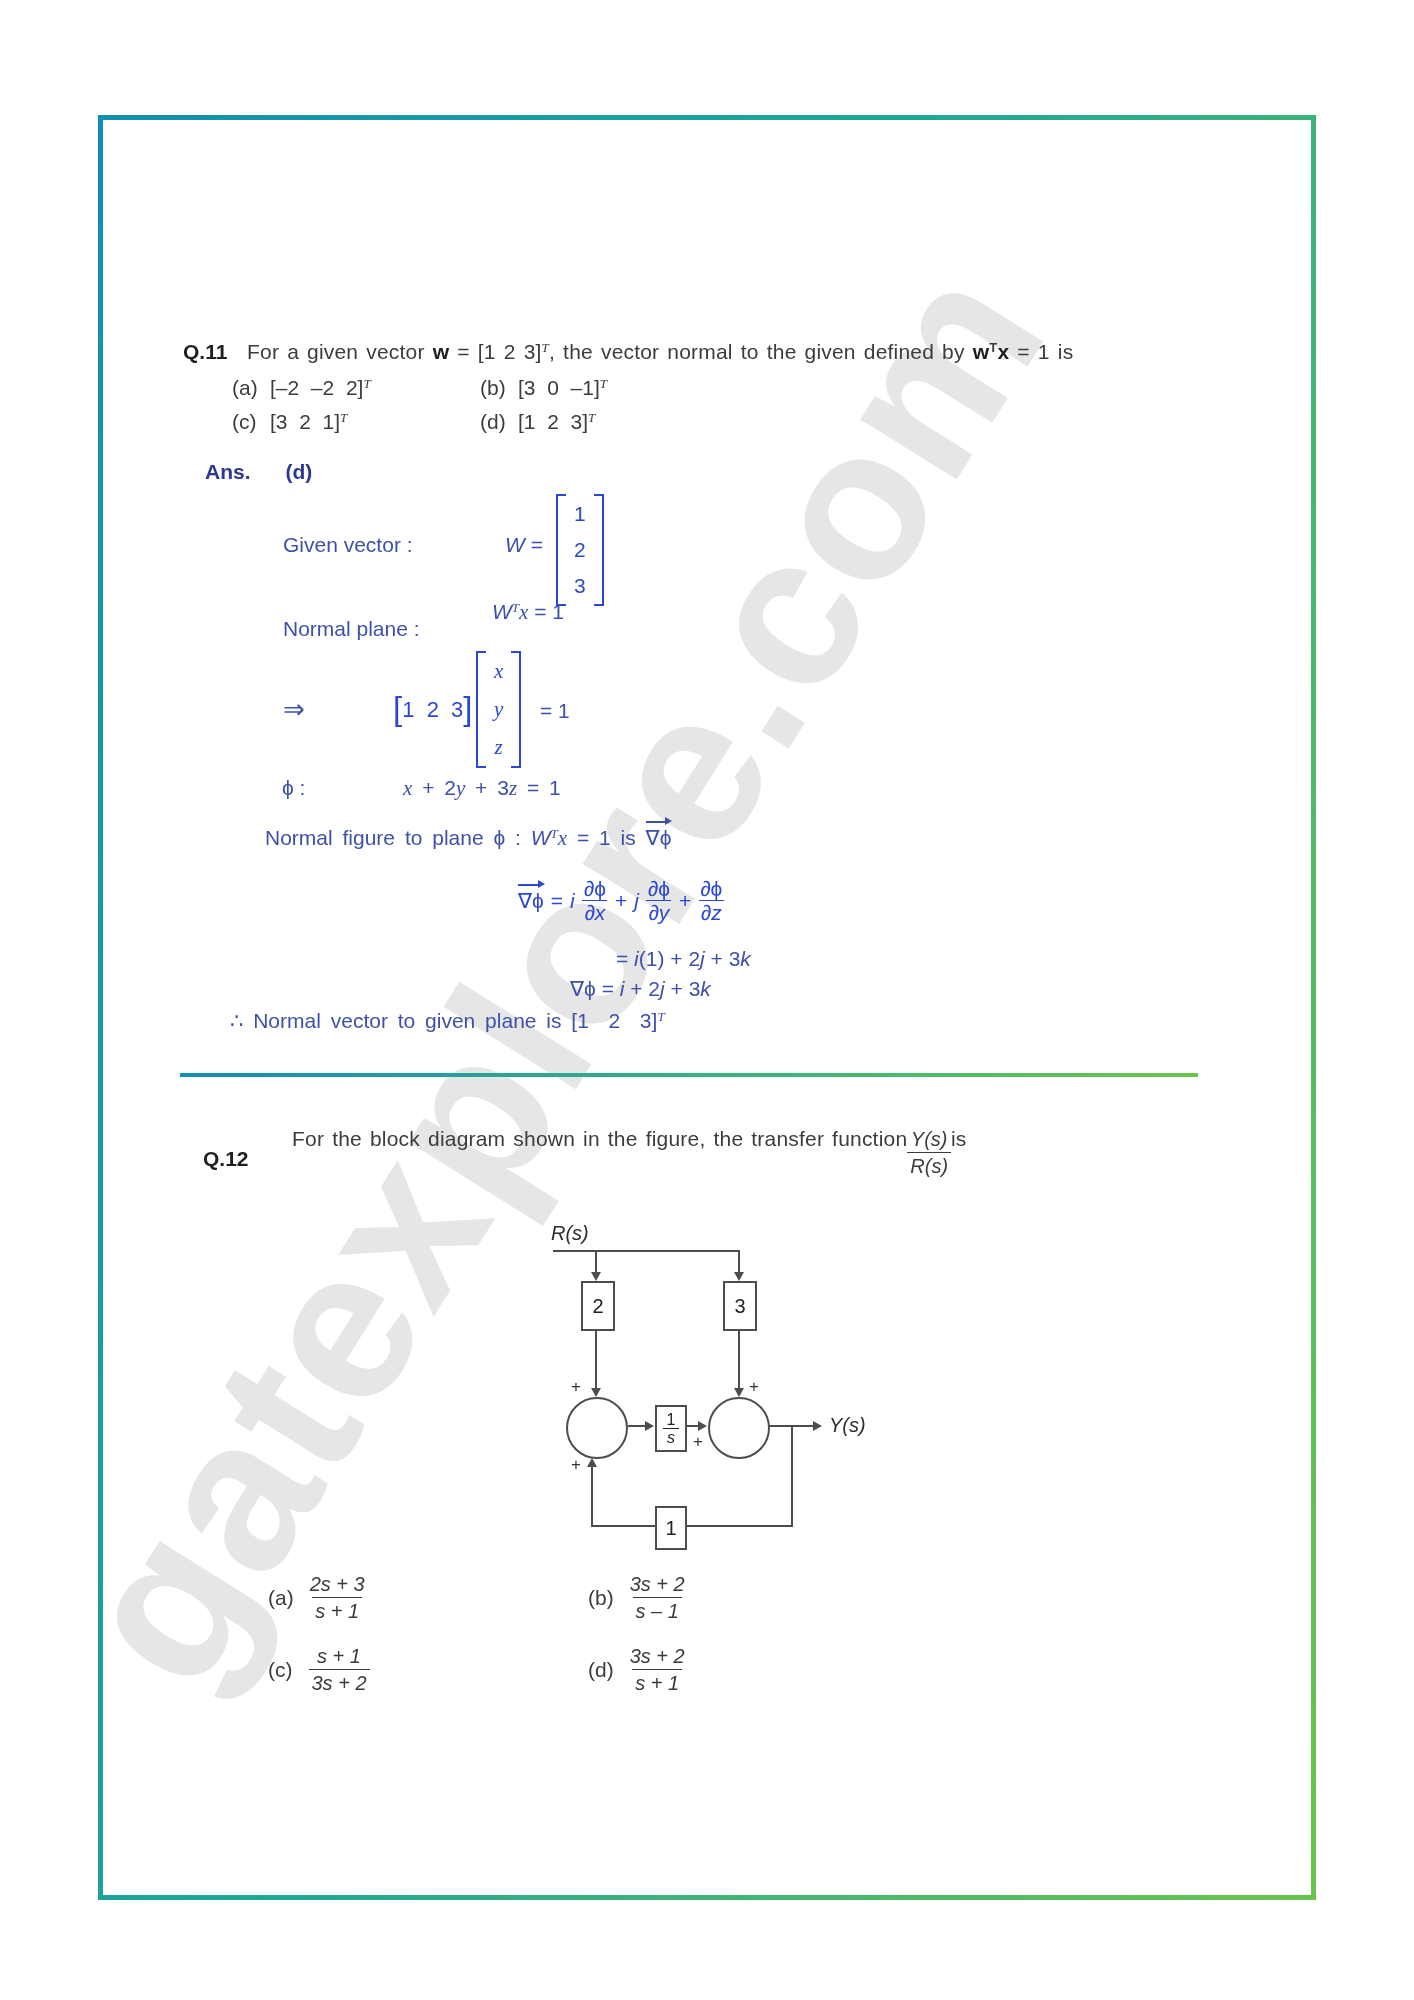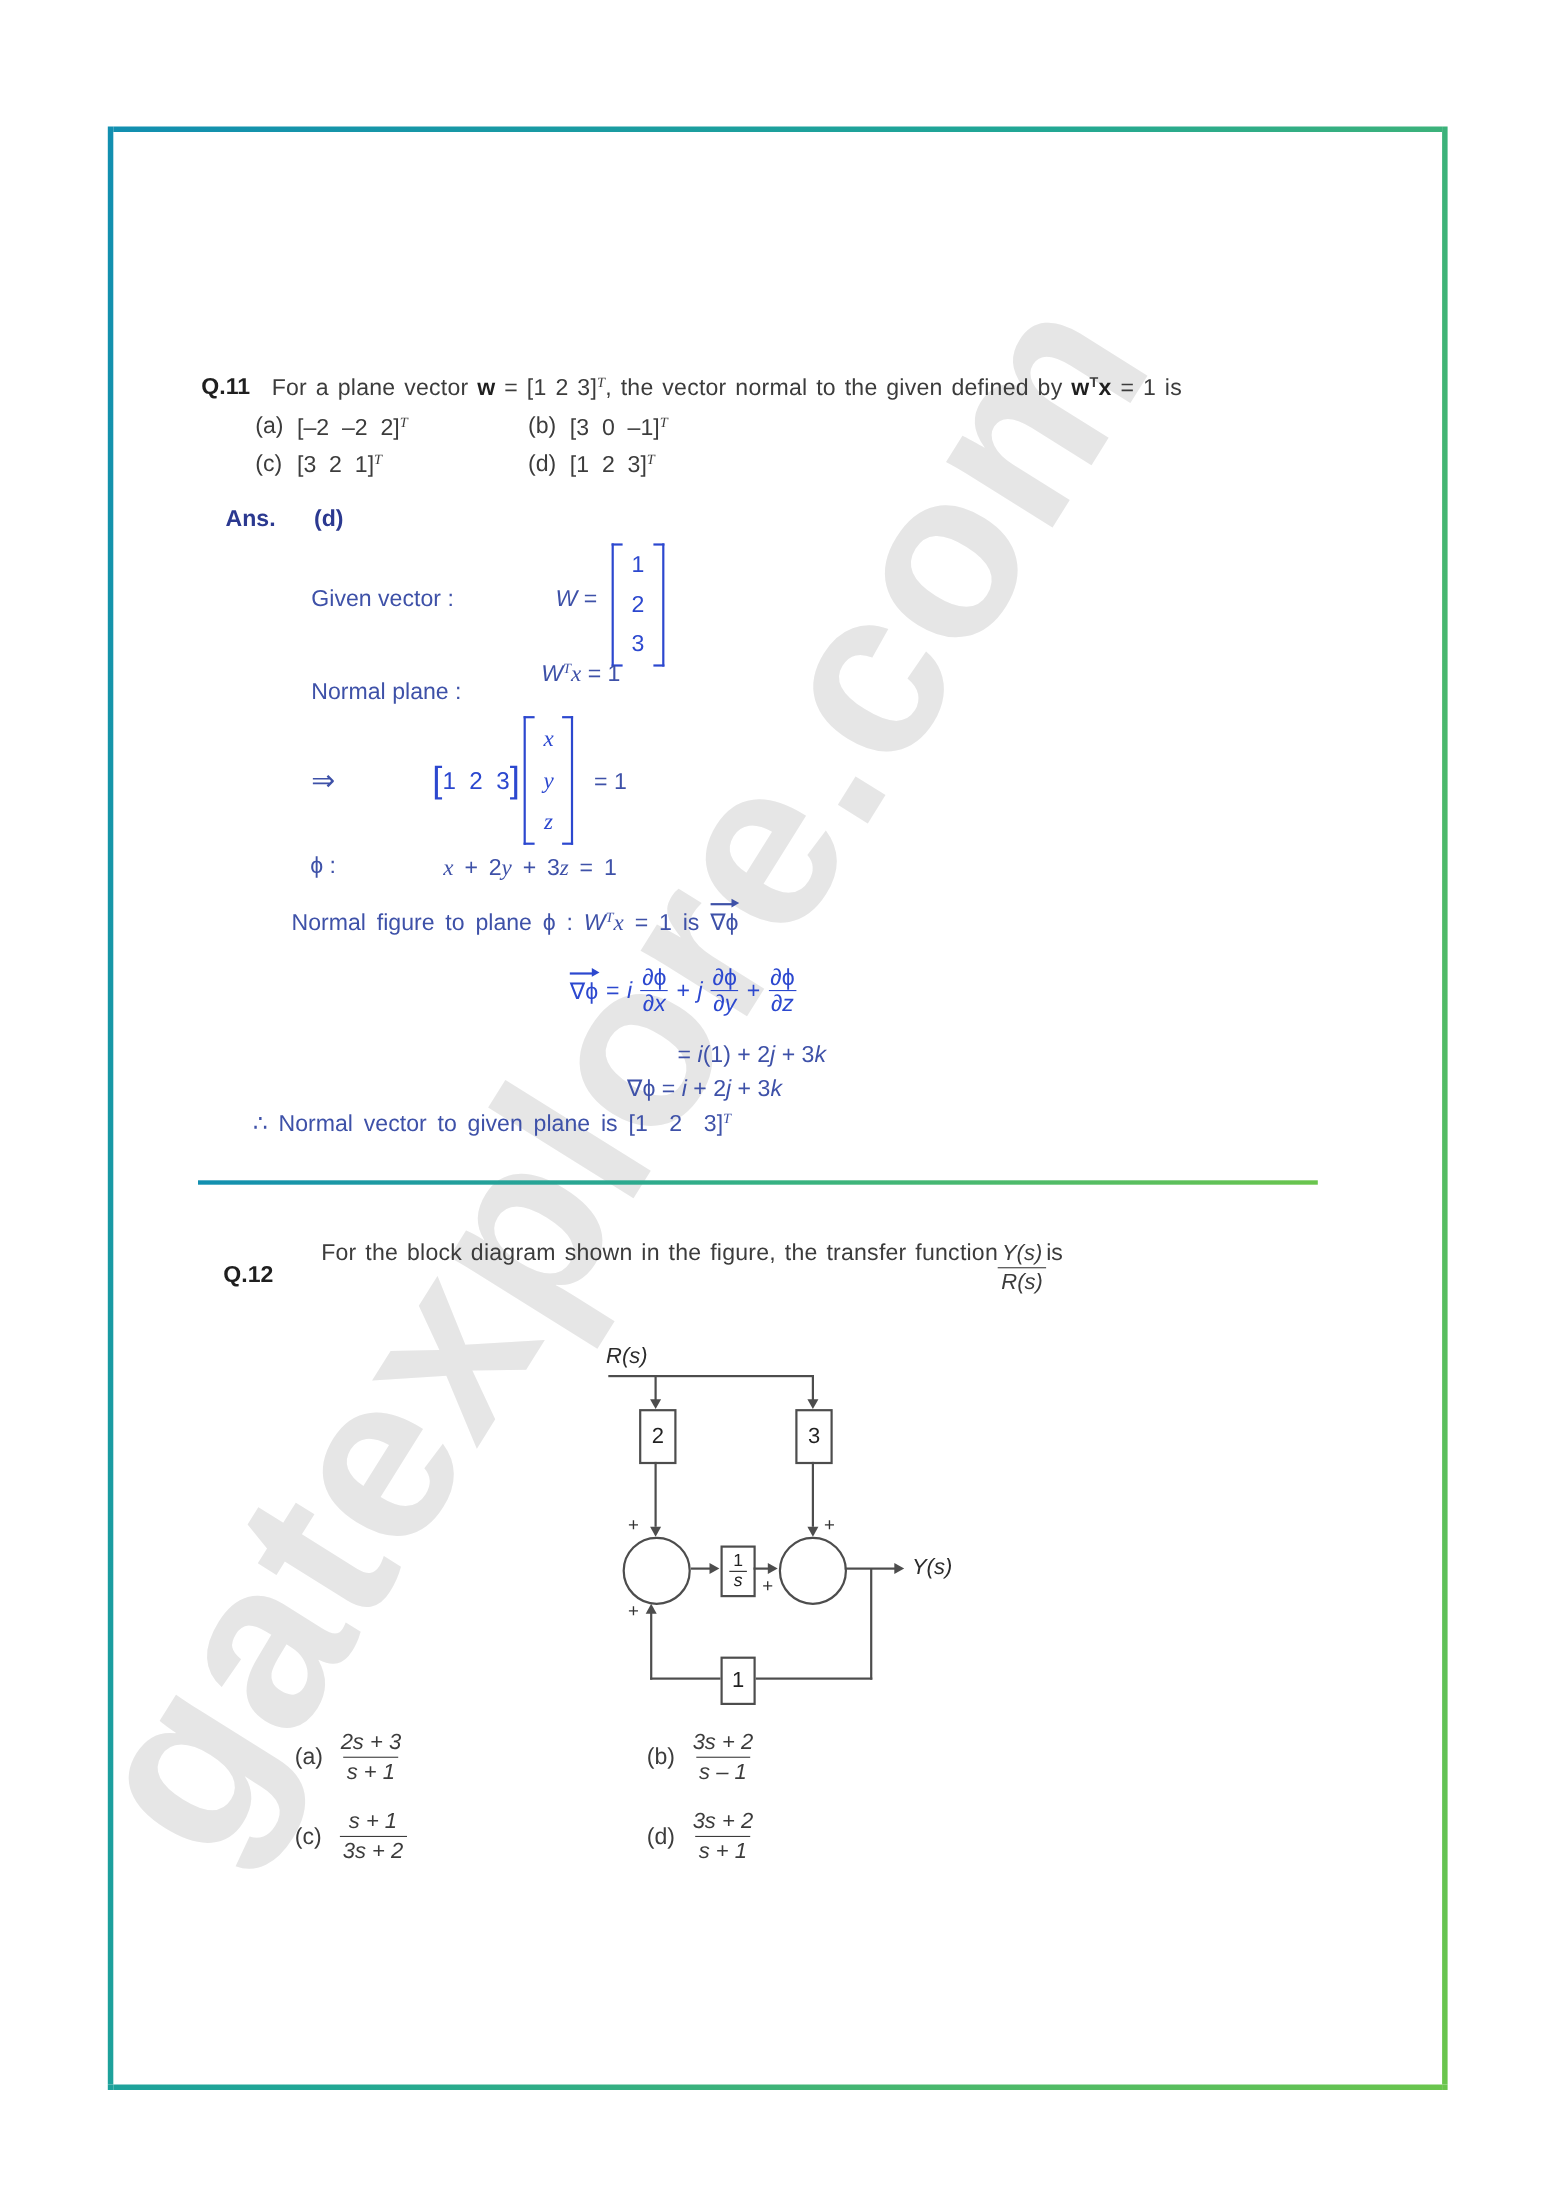--- a/index.html
+++ b/index.html
@@ -72,21 +72,21 @@
 </style>
 </head>
 <body>
 
 <div class="page">
 
   <div class="watermark">gatexplore.com</div>
   <div class="frame"></div>
 
   <div class="z qnum" style="left:183px;top:340px">Q.11</div>
-  <div class="z qtext" style="left:247px;top:340px"><span>For a plane vector </span><span class="r-b">w</span><span> = [1 2 3]</span><span class="r-sup">T</span><span>, the vector normal to the given defined by </span><span class="r-b">w</span><span class="r-supb">T</span><span class="r-b">x</span><span> = 1 is</span></div>
+  <div class="z qtext" style="left:247px;top:340px"><span>For a given vector </span><span class="r-b">w</span><span> = [1 2 3]</span><span class="r-sup">T</span><span>, the vector normal to the given defined by </span><span class="r-b">w</span><span class="r-supb">T</span><span class="r-b">x</span><span> = 1 is</span></div>
 
   <div class="z optrow" style="left:232px;top:376px">
     <span class="optlab">(a)</span>
     <span class="optval"><span class="r-pre">[–2  –2  2]</span><span class="r-sup">T</span></span>
   </div>
   <div class="z optrow" style="left:480px;top:376px">
     <span class="optlab">(b)</span>
     <span class="optval"><span class="r-pre">[3  0  –1]</span><span class="r-sup">T</span></span>
   </div>
   <div class="z optrow" style="left:232px;top:410px">

